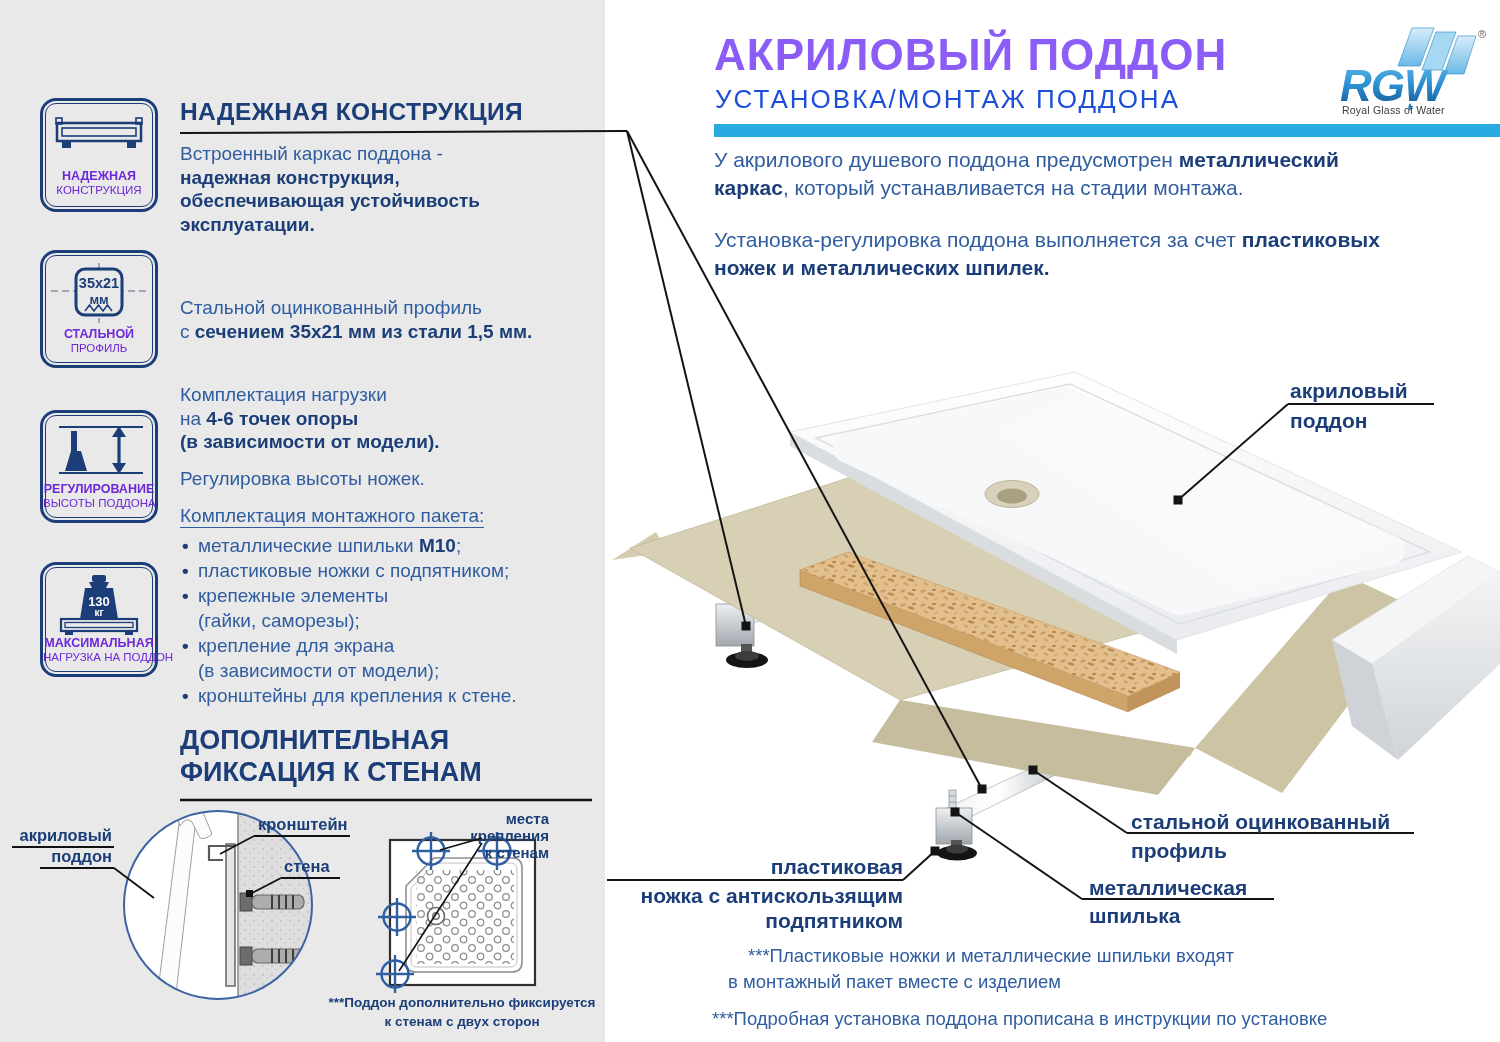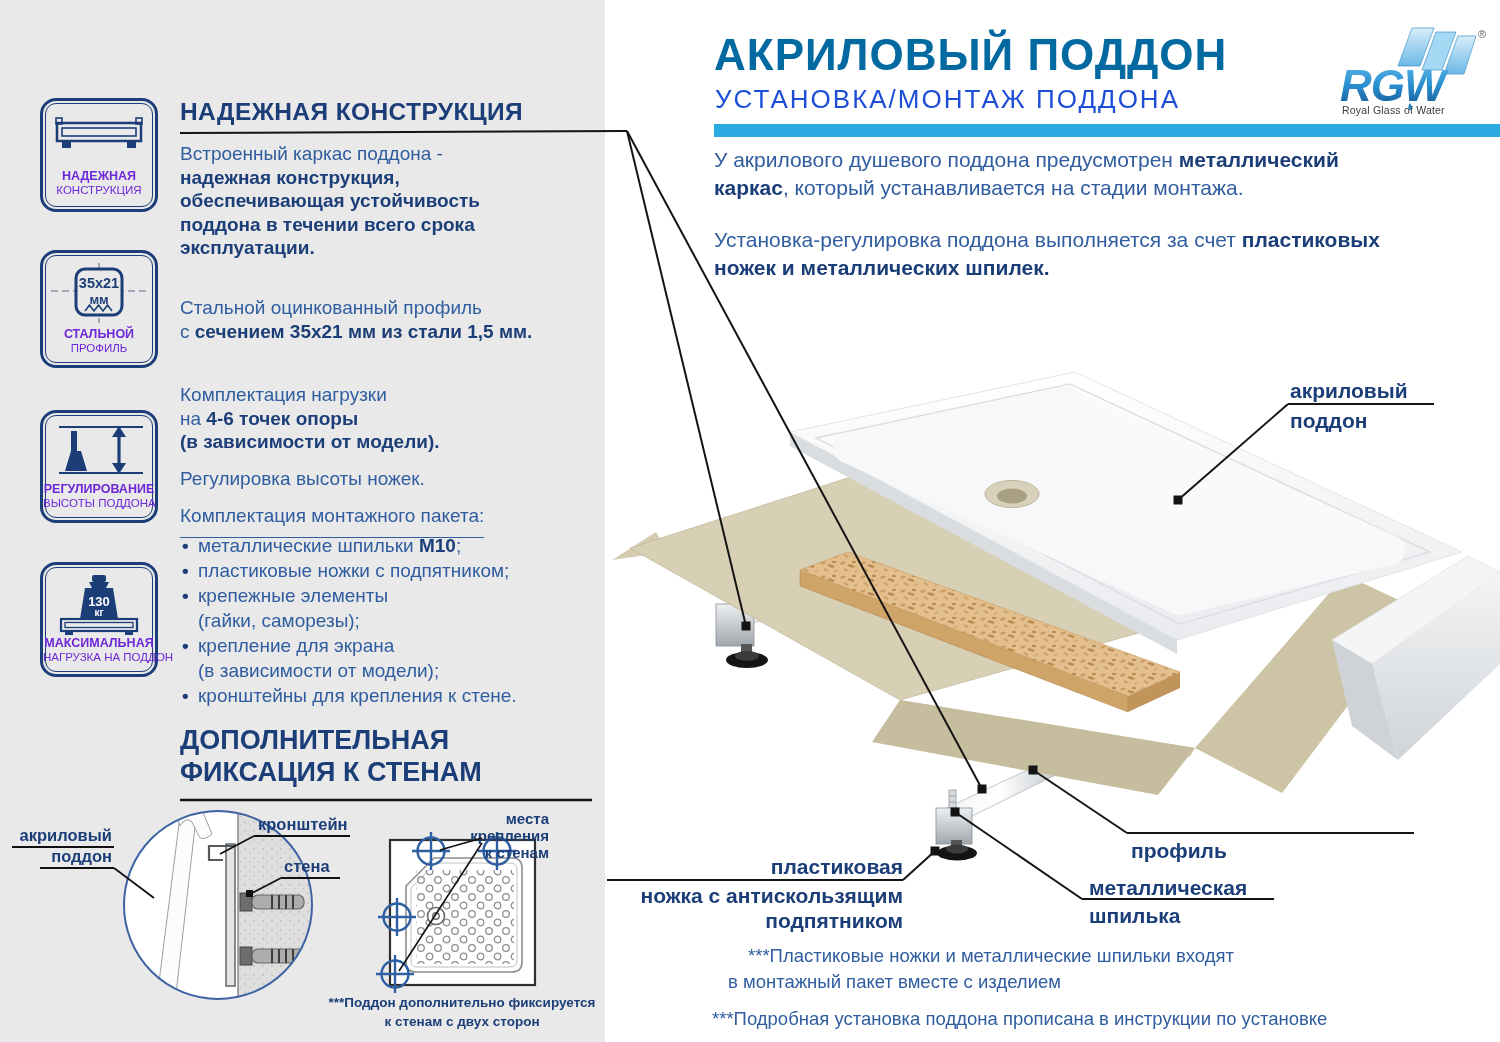--- a/index.html
+++ b/index.html
@@ -15,29 +15,29 @@
   .icon-glyph{position:absolute;left:50%;transform:translateX(-50%);top:8px;}
   .icon-lbl{position:absolute;left:0;right:0;text-align:center;color:#6d28d9;line-height:14px;white-space:nowrap;}
   .icon-lbl .l1{font-weight:800;font-size:12.5px;display:block;}
   .icon-lbl .l2{font-weight:500;font-size:11.5px;display:block;}
 
   
   .h1{position:absolute;left:180px;top:98px;font-size:24.5px;font-weight:800;color:#1c3e78;letter-spacing:.4px;white-space:nowrap;}
   .para{position:absolute;left:180px;font-size:19px;line-height:23.5px;color:#2f5da0;white-space:nowrap;}
   .b{font-weight:bold;color:#1c3e78;}
   .list-h{position:absolute;left:180px;top:505px;font-size:19px;color:#2f5da0;white-space:nowrap;}
-  .list-h span{border-bottom:1.5px solid #2f5da0;padding-bottom:11px;}
+  .list-h span{border-bottom:1.5px solid #2f5da0;padding-bottom:1px;}
   .bullets{position:absolute;left:180px;top:533px;font-size:19px;line-height:25px;color:#2f5da0;white-space:nowrap;}
   .bl{position:relative;padding-left:18px;}
   .bl::before{content:"\2022";position:absolute;left:2px;color:#1c3e78;font-weight:bold;}
   .blc{padding-left:18px;}
   .h2{position:absolute;left:180px;top:724px;font-size:27px;font-weight:800;color:#1c3e78;line-height:32px;white-space:nowrap;}
 
   
-  .title{position:absolute;left:714px;top:30px;font-size:44px;font-weight:800;color:#0369a1;letter-spacing:1px;white-space:nowrap;}
+  .title{position:absolute;left:714px;top:30px;font-size:44px;font-weight:800;color:#8b5cf6;letter-spacing:1px;white-space:nowrap;}
   .subtitle{position:absolute;left:715px;top:84px;font-size:26px;font-weight:500;color:#1d4ed8;letter-spacing:2px;white-space:nowrap;}
   .cyan-bar{position:absolute;left:714px;top:124px;width:786px;height:13px;background:#29abe2;}
   .intro{position:absolute;left:714px;font-size:21px;line-height:28px;color:#2f5da0;white-space:nowrap;}
 
   
   .dlab{position:absolute;font-size:21px;font-weight:bold;color:#1c3e78;line-height:27px;white-space:nowrap;}
   .dlab-r{text-align:right;}
   .fnote{position:absolute;font-size:18.5px;color:#2f5da0;white-space:nowrap;}
 
   svg text{font-family:"Liberation Sans",sans-serif;}
@@ -117,21 +117,20 @@
       <span class="l2">НАГРУЗКА НА ПОДДОН</span>
     </div>
   </div>
 
   <div class="h1">НАДЕЖНАЯ КОНСТРУКЦИЯ</div>
 
   <div class="para" style="top:142px;">
     <div>Встроенный каркас поддона -</div>
     <div class="b">надежная конструкция,</div>
     <div class="b">обеспечивающая устойчивость</div>
-    <div class="b">поддона в течении всего срока</div>
     <div class="b">эксплуатации.</div>
   </div>
 
   <div class="para" style="top:288px;margin-top:8px;">
     <div>Стальной оцинкованный профиль</div>
     <div><span>с </span><span class="b">сечением 35х21 мм из стали 1,5 мм.</span></div>
   </div>
 
   <div class="para" style="top:383px;">
     <div>Комплектация нагрузки</div>
@@ -319,20 +318,23 @@
     </g>
   </svg>
 
   <div class="dlab" style="left:1290px;top:377px;">
     <div>акриловый</div>
   </div>
   <div class="dlab" style="left:1290px;top:407px;">
     <div>поддон</div>
   </div>
 
+  <div class="dlab" style="left:1131px;top:808px;">
+    <div>стальной оцинкованный</div>
+  </div>
   <div class="dlab" style="left:1131px;top:837px;">
     <div>профиль</div>
   </div>
 
   <div class="dlab" style="left:1089px;top:874px;">
     <div>металлическая</div>
   </div>
   <div class="dlab" style="left:1089px;top:902px;">
     <div>шпилька</div>
   </div>

